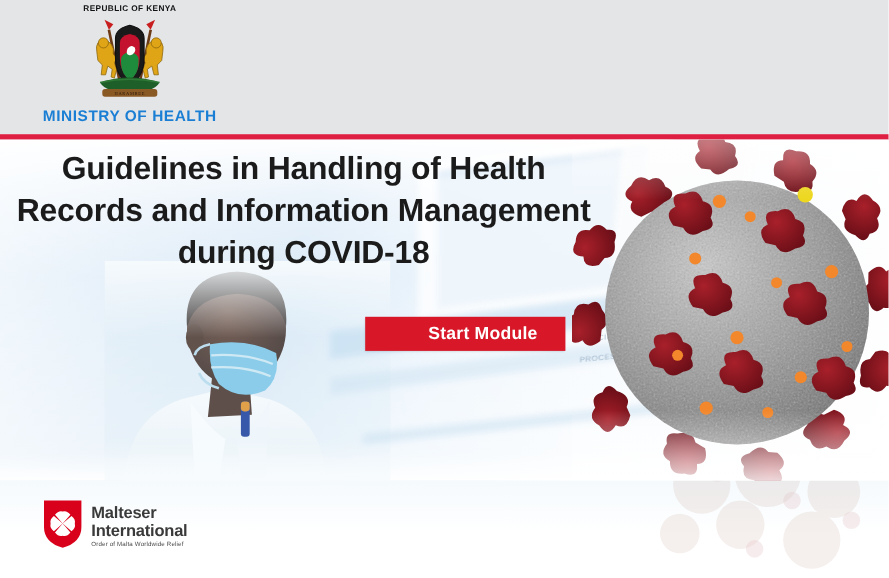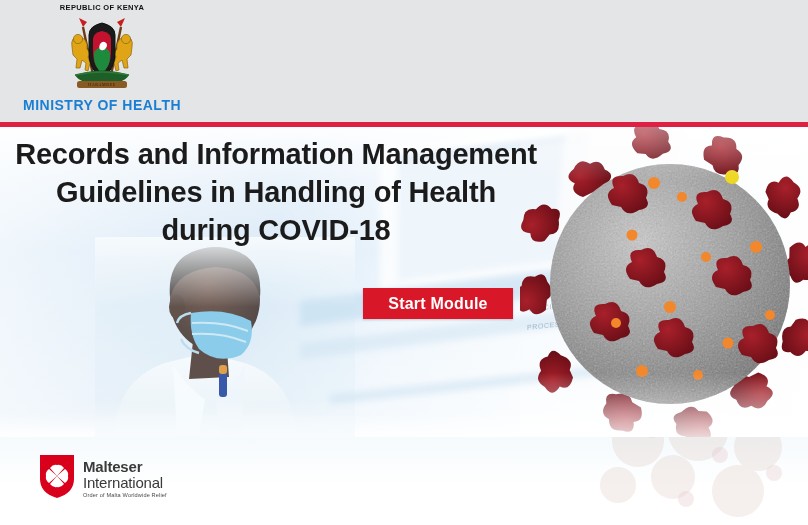--- a/index.html
+++ b/index.html
@@ -9,21 +9,21 @@
     background:#ffffff;
   }
   .page{position:relative;width:808px;height:525px;overflow:hidden;background:#fff;}
 
   
   .header-band{
     position:absolute;left:0;top:0;width:808px;height:122px;
     background:#e4e5e7;
   }
   .crest-wrap{
-    position:absolute;left:52px;top:2px;width:100px;height:116px;
+    position:absolute;left:68px;top:2px;width:100px;height:116px;
     display:flex;flex-direction:column;align-items:center;justify-content:flex-start;
   }
   .crest-title{
     font-size:7.5px;font-weight:bold;color:#111;letter-spacing:.35px;
     line-height:9px;margin-top:1px;white-space:nowrap;
   }
   .crest-svg{display:block;margin-top:1px;}
   .crest-sub{
     font-size:14px;font-weight:bold;color:#1a7fd4;letter-spacing:.5px;
     line-height:10px;margin-top:1px;white-space:nowrap;
@@ -69,43 +69,43 @@
   .title{
     position:absolute;left:0px;top:8px;width:552px;
     text-align:center;
     font-size:29px;line-height:38px;font-weight:bold;color:#1b1b1b;
     letter-spacing:-.2px;
   }
   .title .ln{display:block;}
 
   
   .start-btn{
-    position:absolute;left:363px;top:161px;width:150px;height:31px;
+    position:absolute;left:332px;top:161px;width:150px;height:31px;
     background:#d81828;color:#ffffff;border:none;
     font-family:"Liberation Sans", sans-serif;
     font-size:16px;font-weight:bold;letter-spacing:.2px;
     display:flex;align-items:center;justify-content:center;
-    cursor:pointer;box-shadow:0 1px 2px rgba(0,0,0,.18);
+    cursor:pointer;box-shadow:0 1px 2px rgba(0,0,0,.18);padding-left:32px;
   }
 
   
   .footer{
     position:absolute;left:0;top:437px;width:808px;height:88px;
     background:linear-gradient(180deg,#f5fafd 0%,#ffffff 55%,#ffffff 100%);
     overflow:hidden;
   }
   .footer-fade{
     position:absolute;right:0;top:-16px;width:230px;height:110px;opacity:.30;
   }
 
   
   .logo-malteser{position:absolute;left:38px;top:16px;display:flex;align-items:flex-end;gap:7px;}
   .m-text{line-height:1;}
   .m-l1{font-size:15px;font-weight:bold;color:#3a3a3a;letter-spacing:-.2px;}
-  .m-l2{font-size:15px;font-weight:normal;color:#3a3a3a;letter-spacing:-.2px;margin-top:1px;}
+  .m-l2{font-size:15px;font-weight:bold;color:#3a3a3a;letter-spacing:-.2px;margin-top:1px;}
   .m-l3{font-size:5.6px;color:#4a4a4a;letter-spacing:.15px;margin-top:3px;}
 </style>
 </head>
 <body>
 
 <div class="page">
 
   <div class="header-band">
     <div class="crest-wrap">
       <div class="crest-title">REPUBLIC OF KENYA</div>
@@ -290,22 +290,22 @@
           <circle cx="208" cy="234" r="5.5"></circle>
         <circle cx="122" cy="262" r="6"></circle>
           <circle cx="250" cy="206" r="5"></circle>
         <circle cx="178" cy="266" r="5"></circle>
       </g>
       <circle cx="212" cy="68" r="7" fill="#edd71f"></circle>
       <rect x="0" y="0" width="300" height="330" fill="url(#vfade)"></rect>
     </svg>
 
     <div class="title">
+      <span class="ln">Guidelines in Handling of Health</span>
       <span class="ln">Records and Information Management</span>
-      <span class="ln">Guidelines in Handling of Health</span>
       <span class="ln">during COVID-18</span>
     </div>
 
     <div class="start-btn">Start Module</div>
   </div>
 
   <div class="footer">
 
     <svg class="footer-fade" viewBox="0 0 230 110">
       <g fill="#c8a89c" opacity=".6">

